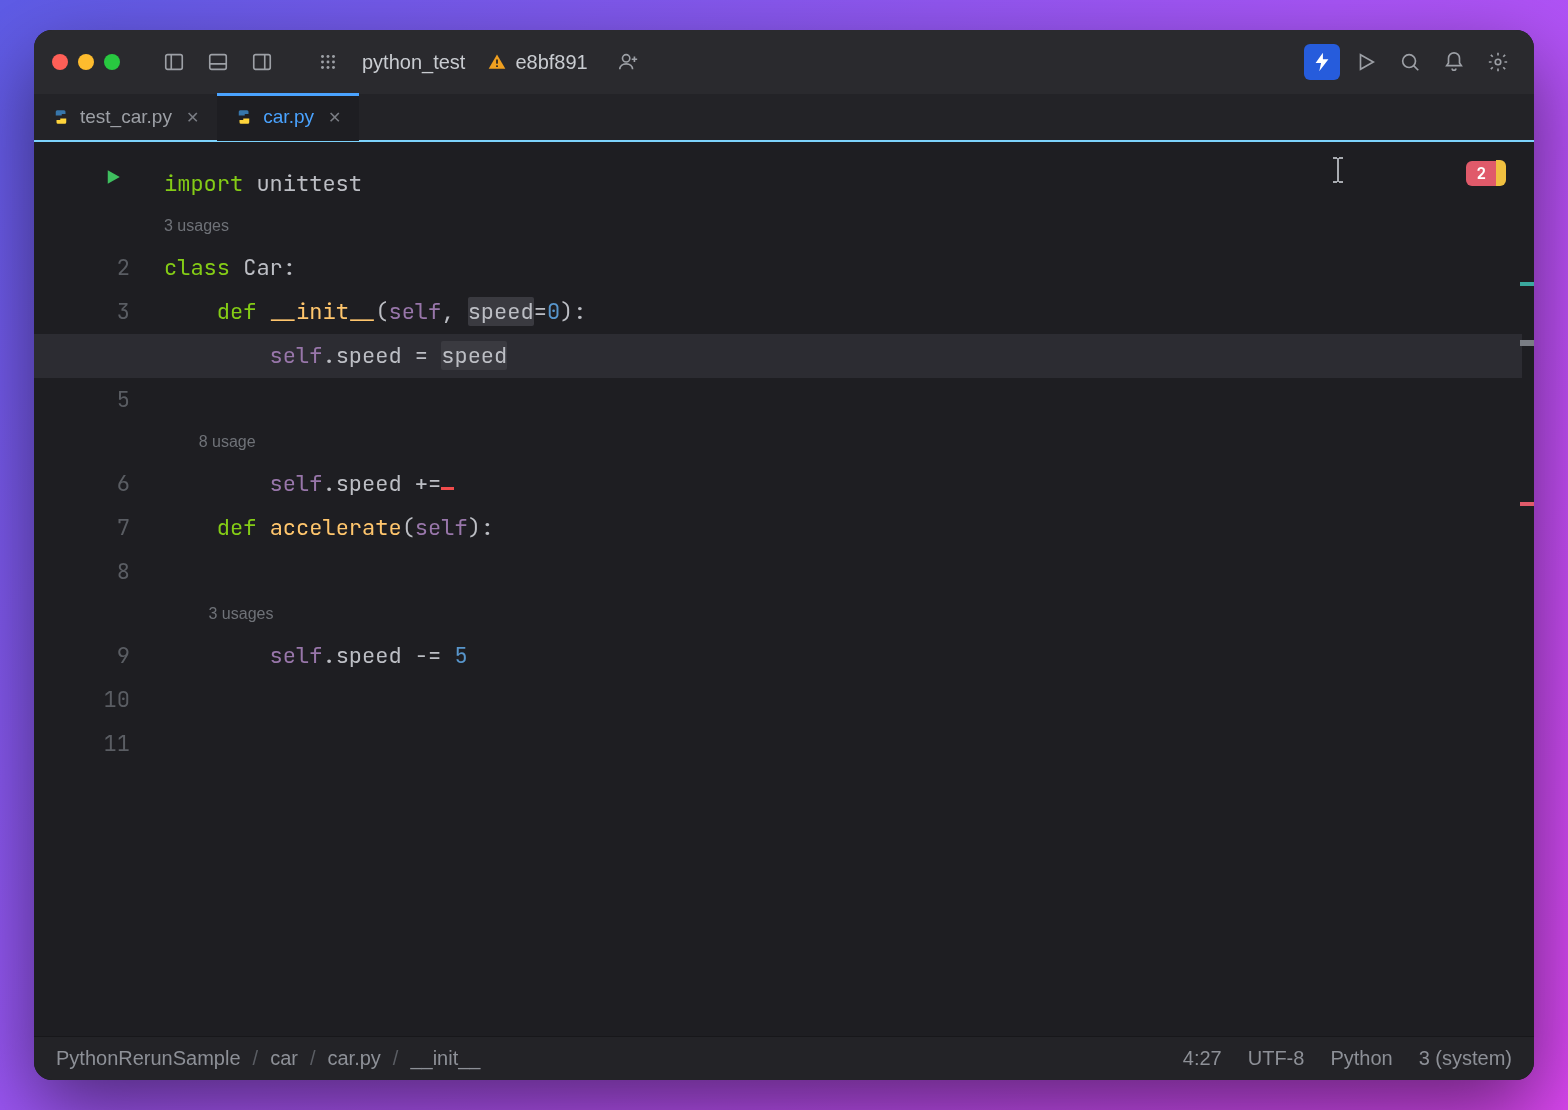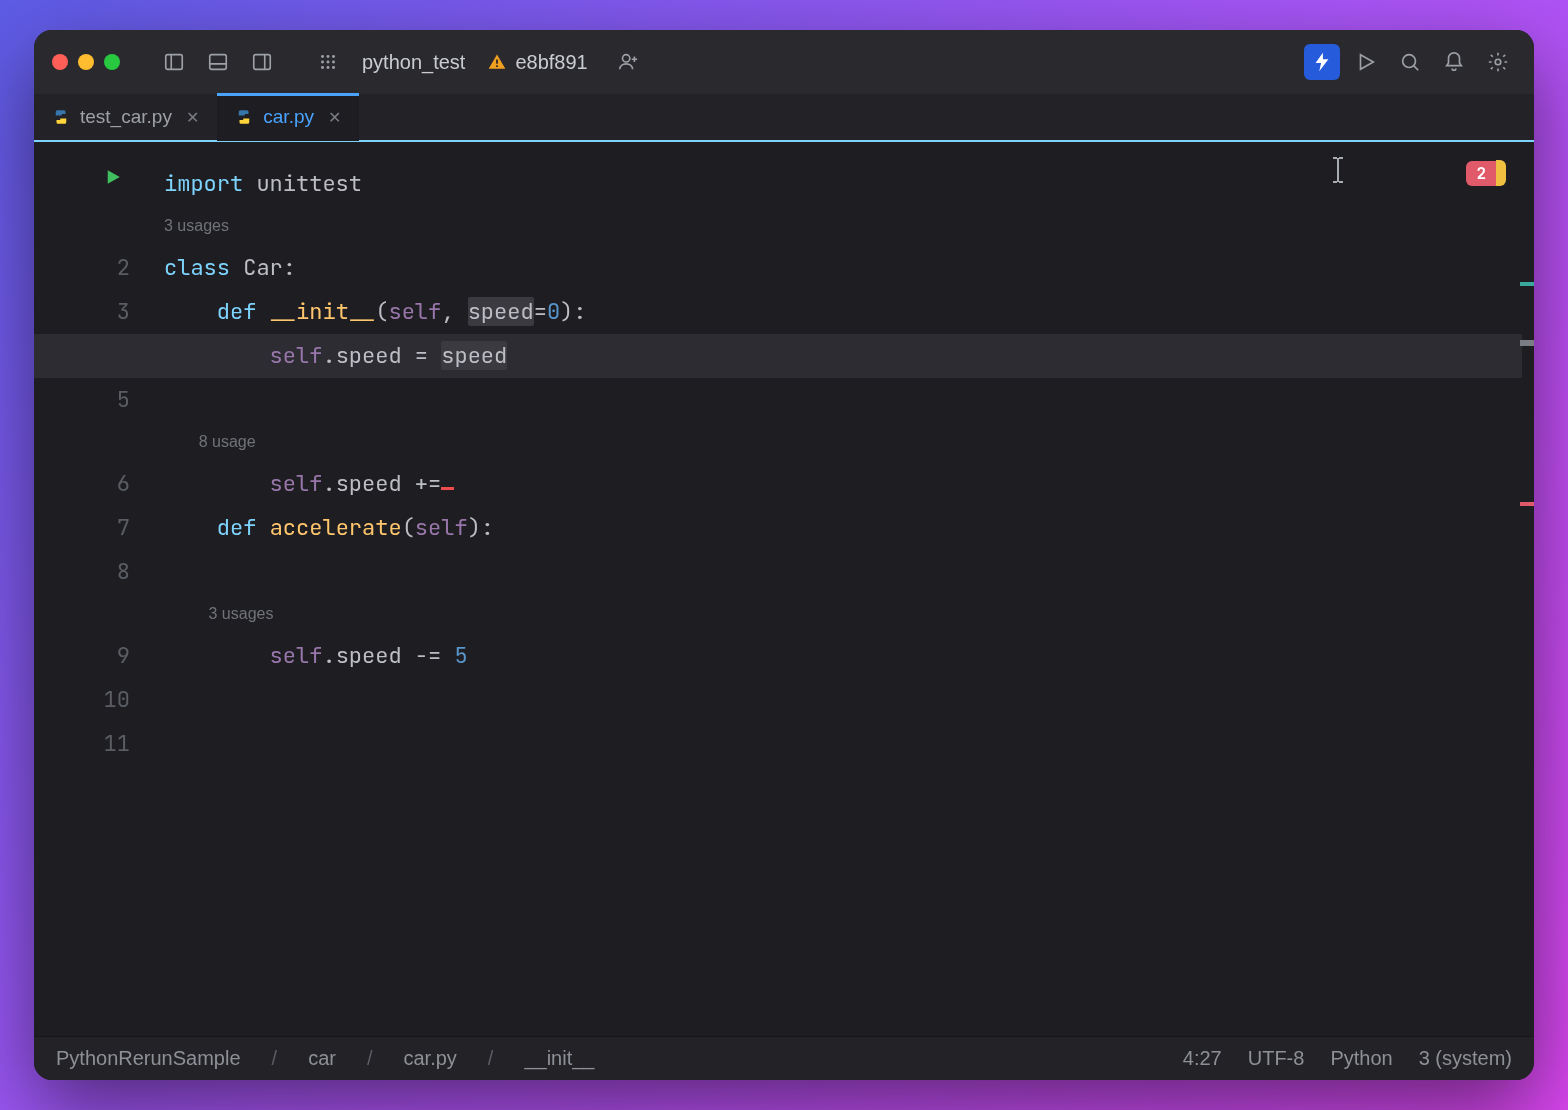--- a/index.html
+++ b/index.html
@@ -66,21 +66,21 @@
   .gutter .ln { height: 44px; line-height: 44px; padding-right: 34px; }
   .gutter .hint { height: 40px; }
   .run-gutter {
     position: absolute; left: 70px; top: 22px; color: #3fbf5f;
   }
   .code { flex: 1; padding-top: 20px; position: relative; }
   .code .line { height: 44px; line-height: 44px; white-space: pre; }
   .code .hint { height: 40px; line-height: 40px; color: #6f7278; font-size: 16px; font-family: -apple-system, sans-serif; }
   .hl-line { position: absolute; left: 0; right: 12px; height: 44px; background: #2c2c32; z-index: 0; }
   .code > * { position: relative; z-index: 1; }
-  .kw { color: #7dd3fc; }
+  .kw { color: #84cc16; }
   .cls { color: #bcbec4; }
   .decl { color: #ffc66d; }
   .self { color: #9876aa; }
   .param { color: #bcbec4; text-align: center; }
   .num { color: #5896cc; }
   .punc { color: #bcbec4; }
   .err-underline { border-bottom: 3px solid #f14c4c; display:inline-block; height:28px; }
   .occ { background: #3a3a40; border-radius: 2px; }
   .text-cursor {
     position: absolute; width: 2px; color: #a8abb0;
@@ -98,21 +98,21 @@
   }
   .stripe {
     position: absolute; right: 0; top: 0; bottom: 0; width: 14px;
   }
   .stripe .mark { position: absolute; right: 0; width: 14px; height: 4px; }
   .stripe .teal { background: #3aa89e; top: 140px; }
   .stripe .gray { background: #7a7d84; top: 198px; height: 6px;}
   .stripe .redm { background: #e05a6a; top: 360px; }
   .statusbar {
     height: 44px; background: #232327; display: flex; align-items: center;
-    padding: 0 22px; color: #8d9097; font-size: 20px; gap: 31px;
+    padding: 0 22px; color: #8d9097; font-size: 20px; gap: 12px;
     border-top: 1px solid #17171a;
   }
   .crumb-sep { color: #5a5d63; }
   .sb-right { margin-left: auto; display: flex; gap: 26px; }
 </style>
 </head>
 <body>
 
 <div class="window">
 

